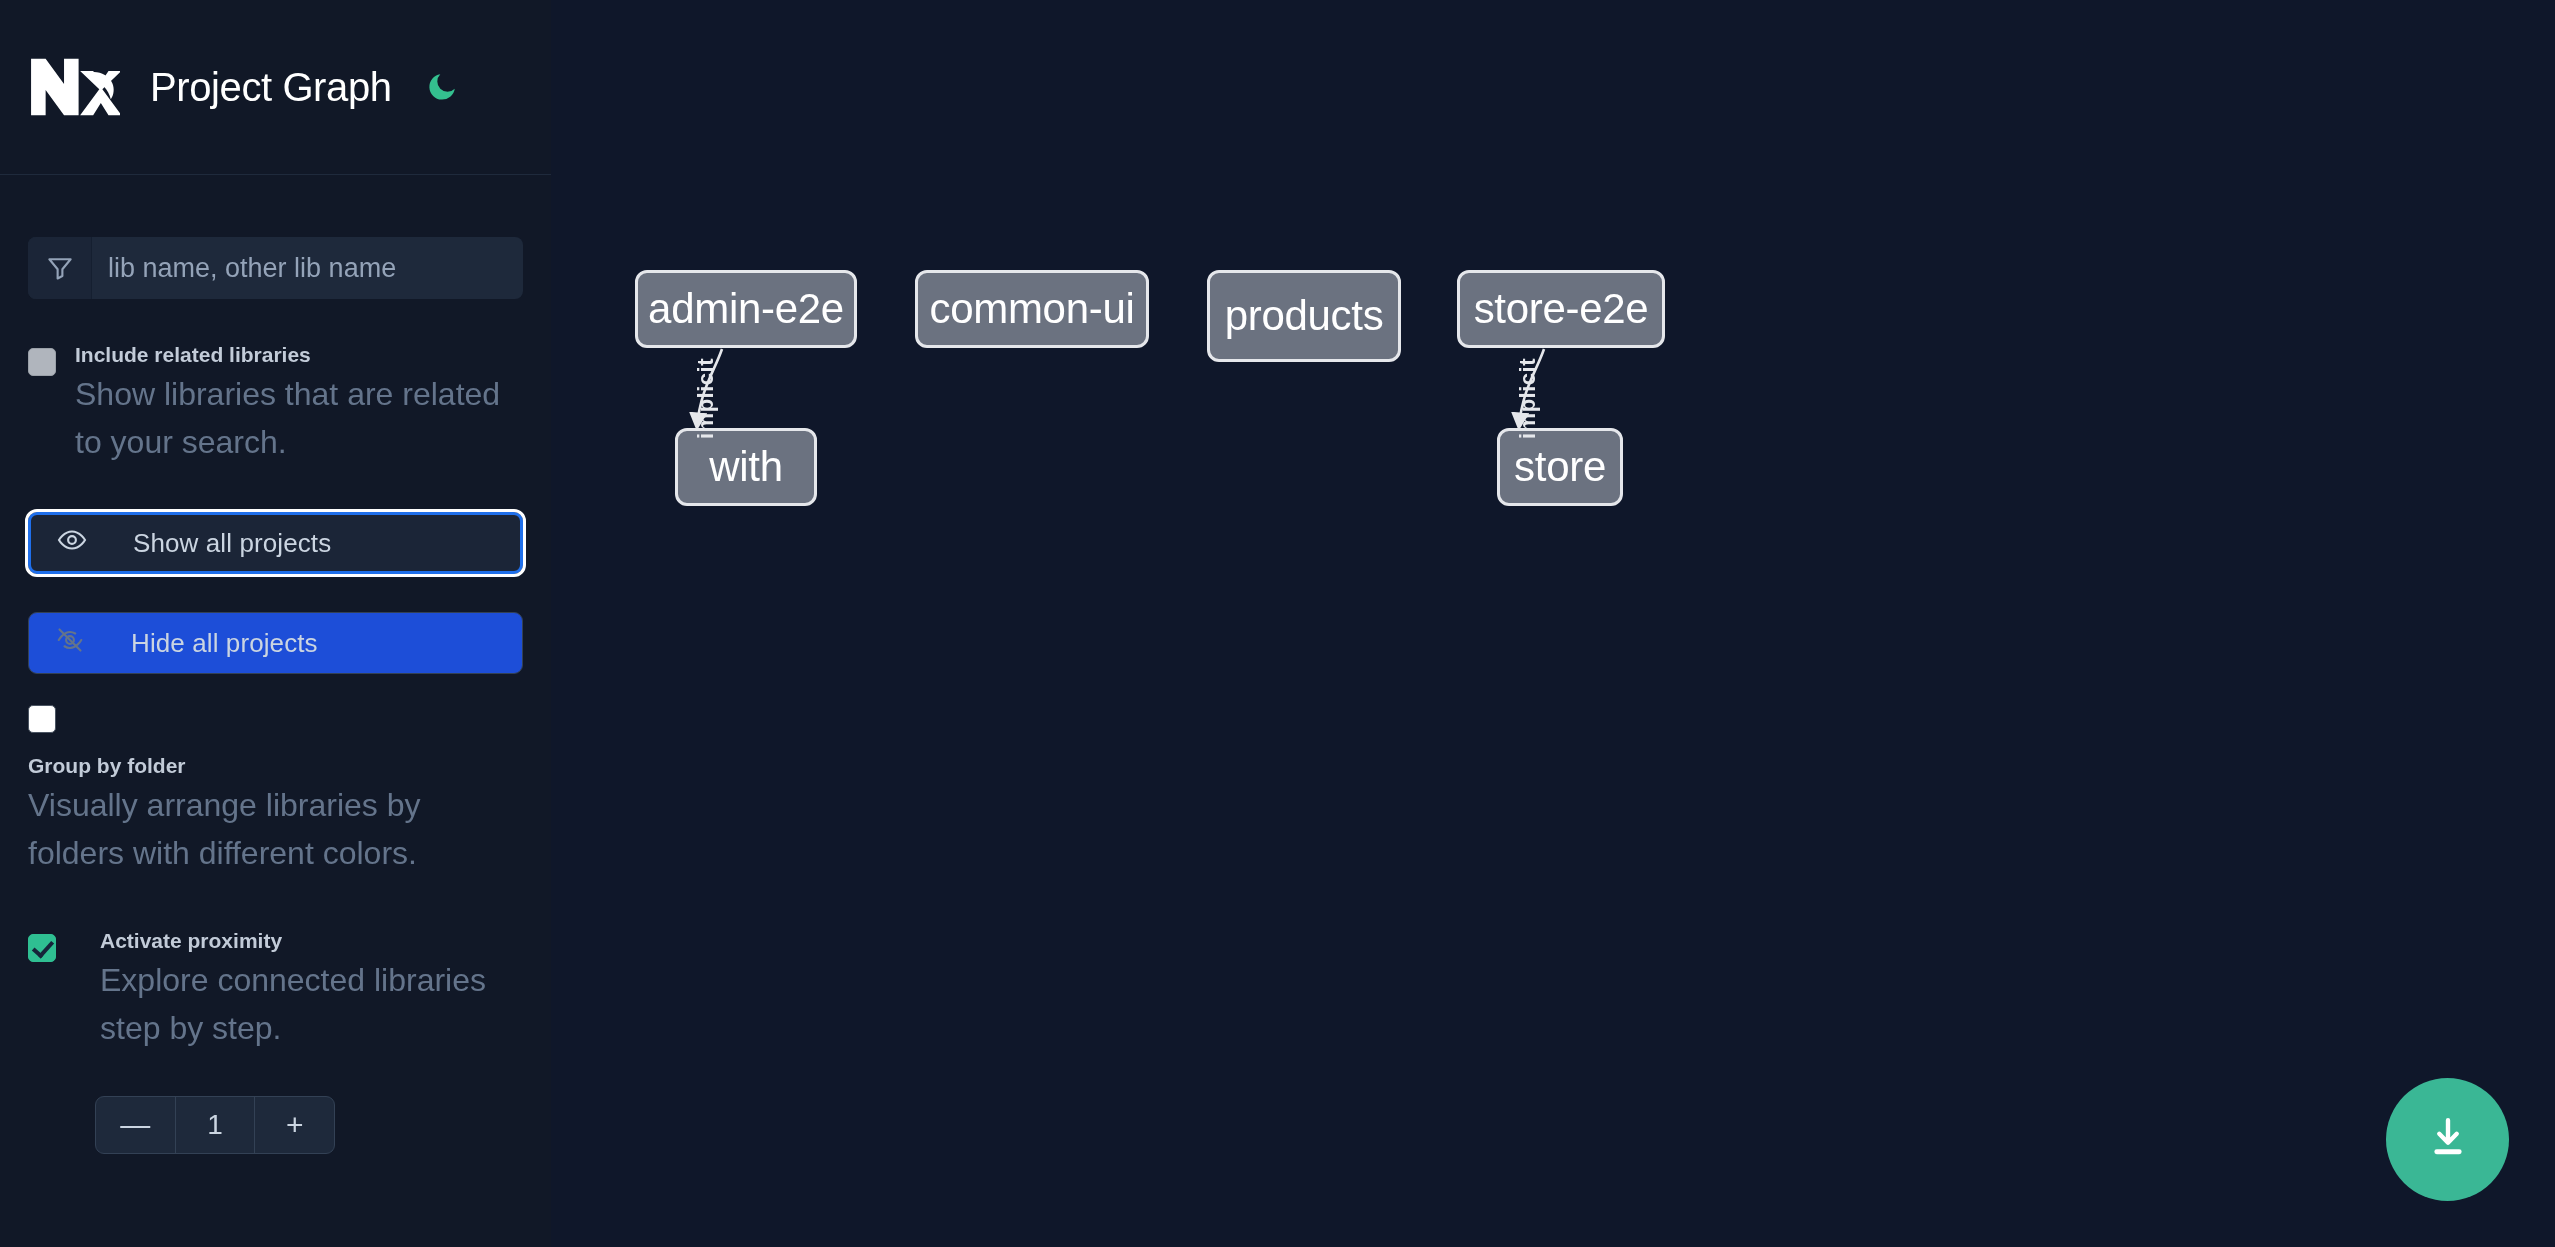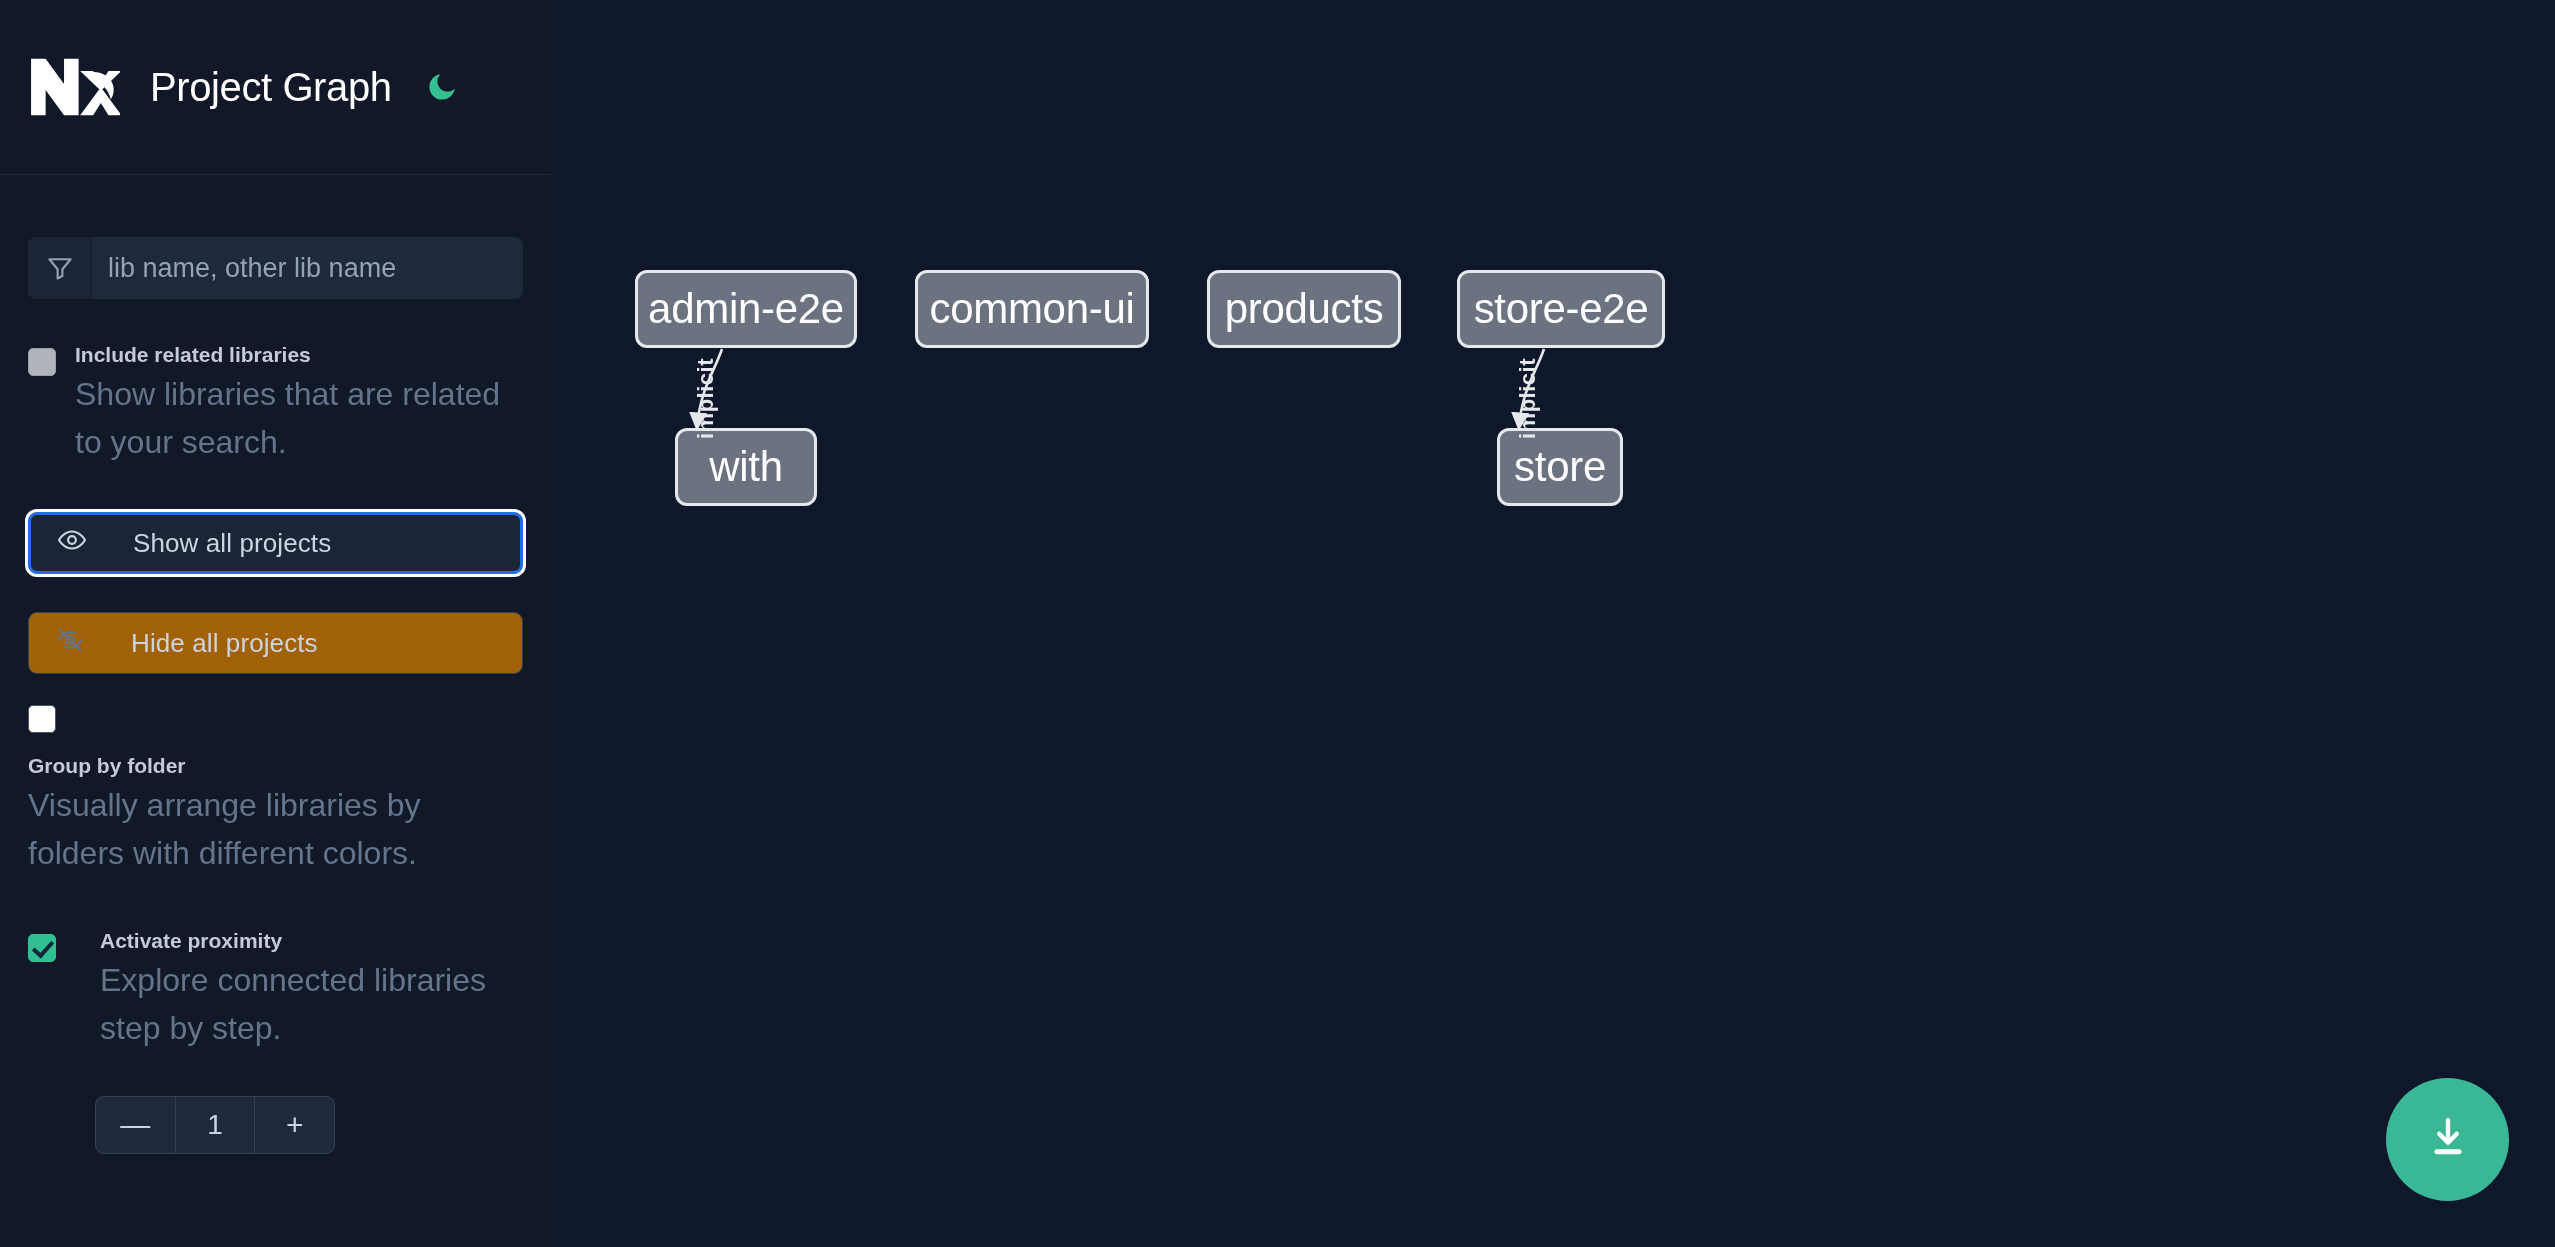--- a/index.html
+++ b/index.html
@@ -166,21 +166,21 @@
 
   
   .btn {
     display: flex;
     align-items: center;
     gap: 22px;
     height: 62px;
     margin: 0 28px;
     padding: 0 26px;
     border-radius: 9px;
-    background: #a16207;
+    background: #1d4ed8;
     border: 1px solid #334155;
     cursor: pointer;
     font-size: 26px;
     color: #cbd5e1;
   }
   .btn.focused {
     margin-top: 46px;
     border: 3px solid #1f6feb;
     outline: 3px solid #ffffff;
     outline-offset: 0px;
@@ -373,21 +373,21 @@
         </marker>
       </defs>
 
       <path d="M 155 349 C 148 370 133 390 130 427" fill="none" stroke="#e5e7eb" stroke-width="2.6" marker-end="url(#arrow)"></path>
 
       <path d="M 977 349 C 970 370 955 390 952 427" fill="none" stroke="#e5e7eb" stroke-width="2.6" marker-end="url(#arrow)"></path>
     </svg>
 
     <div class="gnode" style="left:68px;  top:270px;  width:222px; height:78px;">admin-e2e</div>
     <div class="gnode" style="left:348px; top:270px; width:234px; height:78px;">common-ui</div>
-    <div class="gnode" style="left:640px; top:270px; width:194px; height:78px;">products</div>
+    <div class="gnode" style="left:640px; top:270px; width:194px; height:92px;">products</div>
     <div class="gnode" style="left:890px; top:270px; width:208px; height:78px;">store-e2e</div>
     <div class="gnode" style="left:108px; top:428px; width:142px; height:78px;">with</div>
     <div class="gnode" style="left:930px; top:428px; width:126px; height:78px;">store</div>
 
     <span class="edge-label" style="left:126px; top:358px;">implicit</span>
     <span class="edge-label" style="left:948px; top:358px;">implicit</span>
 
     <button id="download-fab">
       <span>
         <svg viewBox="0 0 24 24" width="50" height="50" aria-hidden="true">

